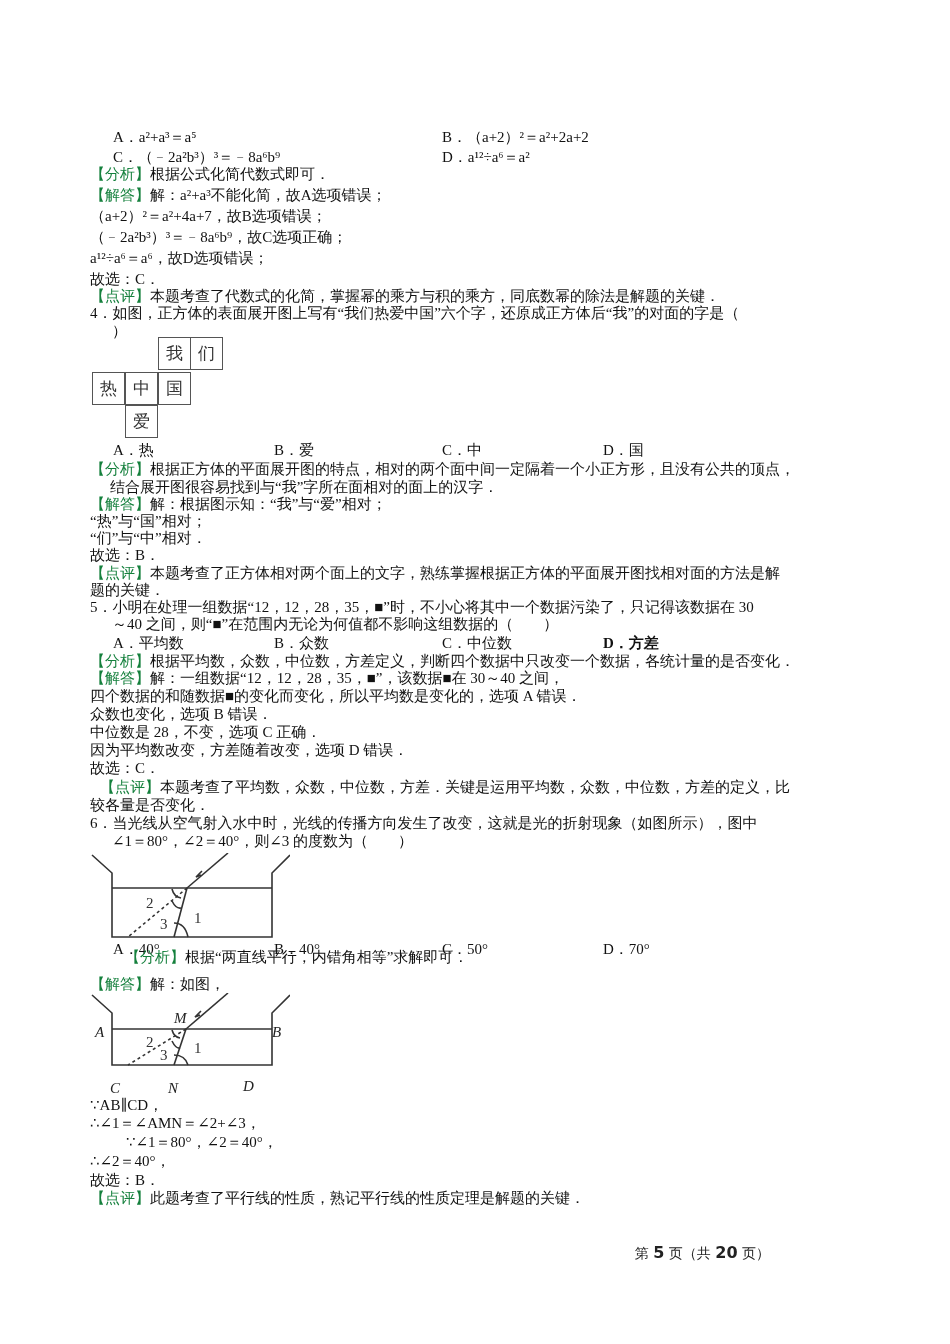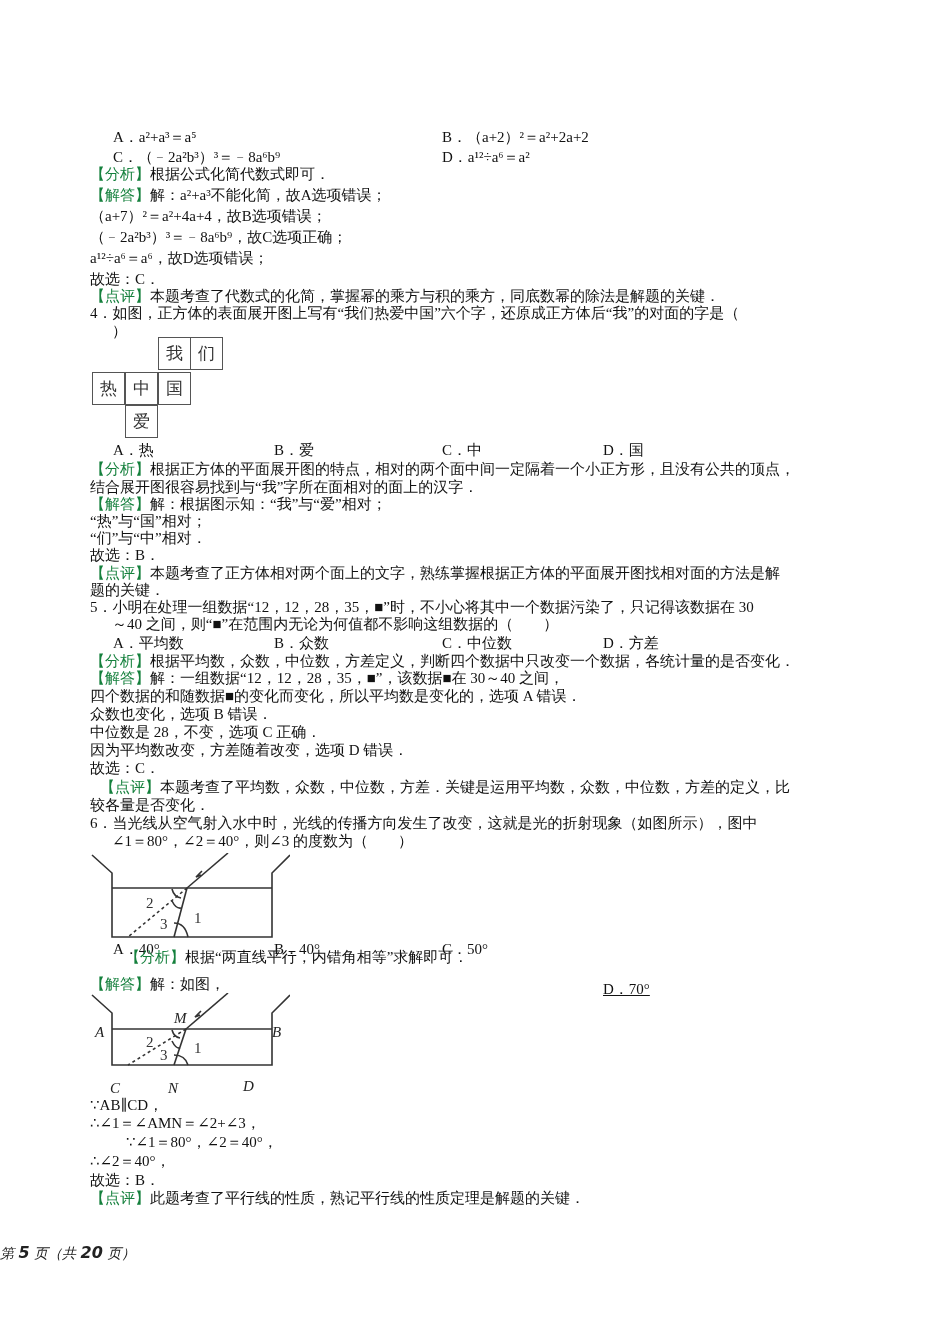--- a/index.html
+++ b/index.html
@@ -4,36 +4,36 @@
 <style>
   html, body { margin:0; padding:0; background:#ffffff; }
   body { width:950px; height:1344px; position:relative; overflow:hidden;
          font-family:"Liberation Serif","DejaVu Serif",serif; color:#111; }
   .line { position:absolute; left:90px; font-size:15px; line-height:18px; white-space:nowrap; }
   .tag { color:#15803d; }
   .opt { position:absolute; font-size:15px; line-height:18px; white-space:nowrap; }
   .net { position:absolute; left:90px; top:337px; width:140px; height:105px; }
   .cell { position:absolute; width:33px; height:33px; border:1.5px solid #555; box-sizing:border-box;
           display:flex; align-items:center; justify-content:center; font-size:17px; color:#333; }
-  .footer { position:absolute; top:1243px; left:0; width:770px; text-align:left; font-size:14px;
-            font-family:"DejaVu Sans","Liberation Sans",sans-serif; color:#222;font-style:italic; }
+  .footer { position:absolute; top:1243px; left:0; width:770px; text-align:right; font-size:14px;
+            font-family:"DejaVu Sans","Liberation Sans",sans-serif; color:#222; }
   .footer b { font-size:16px; }
   svg text { font-family:"Liberation Serif",serif; }
 </style>
 </head>
 <body>
 
 <div class="opt" style="left:113px;top:128px;">A．a²+a³＝a⁵</div>
 <div class="opt" style="left:442px;top:128px;">B．（a+2）²＝a²+2a+2</div>
 <div class="opt" style="left:113px;top:148px;">C．（﹣2a²b³）³＝﹣8a⁶b⁹</div>
 <div class="opt" style="left:442px;top:148px;">D．a¹²÷a⁶＝a²</div>
 
 <div class="line" style="top:165px;"><span class="tag">【分析】</span><span>根据公式化简代数式即可．</span></div>
 <div class="line" style="top:186px;"><span class="tag">【解答】</span><span>解：a²+a³不能化简，故A选项错误；</span></div>
-<div class="line" style="top:207px;">（a+7）²＝a²+4a+4，故B选项错误；</div>
+<div class="line" style="top:207px;">（a+2）²＝a²+4a+7，故B选项错误；</div>
 <div class="line" style="top:228px;">（﹣2a²b³）³＝﹣8a⁶b⁹，故C选项正确；</div>
 <div class="line" style="top:249px;">a¹²÷a⁶＝a⁶，故D选项错误；</div>
 <div class="line" style="top:270px;">故选：C．</div>
 <div class="line" style="top:287px;"><span class="tag">【点评】</span><span>本题考查了代数式的化简，掌握幂的乘方与积的乘方，同底数幂的除法是解题的关键．</span></div>
 
 <div class="line" style="top:304px;">4．如图，正方体的表面展开图上写有“我们热爱中国”六个字，还原成正方体后“我”的对面的字是（</div>
 <div class="line" style="top:322px;left:112px;">）</div>
 
 <div class="net">
   <div class="cell" style="left:68px;top:0;">我</div>
@@ -43,34 +43,34 @@
   <div class="cell" style="left:68px;top:35px;">国</div>
   <div class="cell" style="left:35px;top:68px;">爱</div>
 </div>
 
 <div class="opt" style="left:113px;top:441px;">A．热</div>
 <div class="opt" style="left:274px;top:441px;">B．爱</div>
 <div class="opt" style="left:442px;top:441px;">C．中</div>
 <div class="opt" style="left:603px;top:441px;">D．国</div>
 
 <div class="line" style="top:460px;"><span class="tag">【分析】</span><span>根据正方体的平面展开图的特点，相对的两个面中间一定隔着一个小正方形，且没有公共的顶点，</span></div>
-<div class="line" style="top:478px;">结合展开图很容易找到与“我”字所在面相对的面上的汉字．</div>
+<div class="line" style="top:478px;margin-left:20px;">结合展开图很容易找到与“我”字所在面相对的面上的汉字．</div>
 <div class="line" style="top:495px;"><span class="tag">【解答】</span><span>解：根据图示知：“我”与“爱”相对；</span></div>
 <div class="line" style="top:512px;">“热”与“国”相对；</div>
 <div class="line" style="top:529px;">“们”与“中”相对．</div>
 <div class="line" style="top:546px;">故选：B．</div>
 <div class="line" style="top:564px;"><span class="tag">【点评】</span><span>本题考查了正方体相对两个面上的文字，熟练掌握根据正方体的平面展开图找相对面的方法是解</span></div>
 <div class="line" style="top:581px;">题的关键．</div>
 
 <div class="line" style="top:598px;">5．小明在处理一组数据“12，12，28，35，■”时，不小心将其中一个数据污染了，只记得该数据在 30</div>
 <div class="line" style="top:615px;left:112px;">～40 之间，则“■”在范围内无论为何值都不影响这组数据的（　　）</div>
 <div class="opt" style="left:113px;top:634px;">A．平均数</div>
 <div class="opt" style="left:274px;top:634px;">B．众数</div>
 <div class="opt" style="left:442px;top:634px;">C．中位数</div>
-<div class="opt" style="left:603px;top:634px;">D．方差</div>
+<div class="opt" style="left:603px;top:634px;font-weight:bold;">D．方差</div>
 
 <div class="line" style="top:652px;"><span class="tag">【分析】</span><span>根据平均数，众数，中位数，方差定义，判断四个数据中只改变一个数据，各统计量的是否变化．</span></div>
 <div class="line" style="top:669px;"><span class="tag">【解答】</span><span>解：一组数据“12，12，28，35，■”，该数据■在 30～40 之间，</span></div>
 <div class="line" style="top:687px;">四个数据的和随数据■的变化而变化，所以平均数是变化的，选项 A 错误．</div>
 <div class="line" style="top:705px;">众数也变化，选项 B 错误．</div>
 <div class="line" style="top:723px;">中位数是 28，不变，选项 C 正确．</div>
 <div class="line" style="top:741px;">因为平均数改变，方差随着改变，选项 D 错误．</div>
 <div class="line" style="top:759px;">故选：C．</div>
 <div class="line" style="top:778px;margin-left:10px;"><span class="tag">【点评】</span><span>本题考查了平均数，众数，中位数，方差．关键是运用平均数，众数，中位数，方差的定义，比</span></div>
 <div class="line" style="top:796px;">较各量是否变化．</div>
@@ -91,21 +91,21 @@
     <path d="M84,70 Q95,70 98,84"></path>
   </g>
   <text x="56" y="55" font-size="15" fill="#333">2</text>
   <text x="70" y="76" font-size="15" fill="#333">3</text>
   <text x="104" y="70" font-size="15" fill="#333">1</text>
 </svg>
 
 <div class="opt" style="left:113px;top:940px;">A．40°</div>
 <div class="opt" style="left:274px;top:940px;">B．40°</div>
 <div class="opt" style="left:442px;top:940px;">C．50°</div>
-<div class="opt" style="left:603px;top:980px;text-decoration:underline;">D．70°</div>
+<div class="opt" style="left:603px;top:940px;">D．70°</div>
 
 <div class="line" style="top:948px;margin-left:35px;"><span class="tag">【分析】</span><span>根据“两直线平行，内错角相等”求解即可．</span></div>
 <div class="line" style="top:975px;"><span class="tag">【解答】</span><span>解：如图，</span></div>
 
 <svg style="position:absolute;left:90px;top:993px;" width="200" height="105" viewBox="0 0 200 105">
   <g stroke="#333" stroke-width="1.6" fill="none">
     <polyline points="2,2 22,20 22,72 182,72 182,20 200,2"></polyline>
     <line x1="22" y1="36" x2="182" y2="36"></line>
     <line x1="138" y1="0" x2="96" y2="36"></line>
     <polyline points="111,18 105,24 110,22"></polyline>

